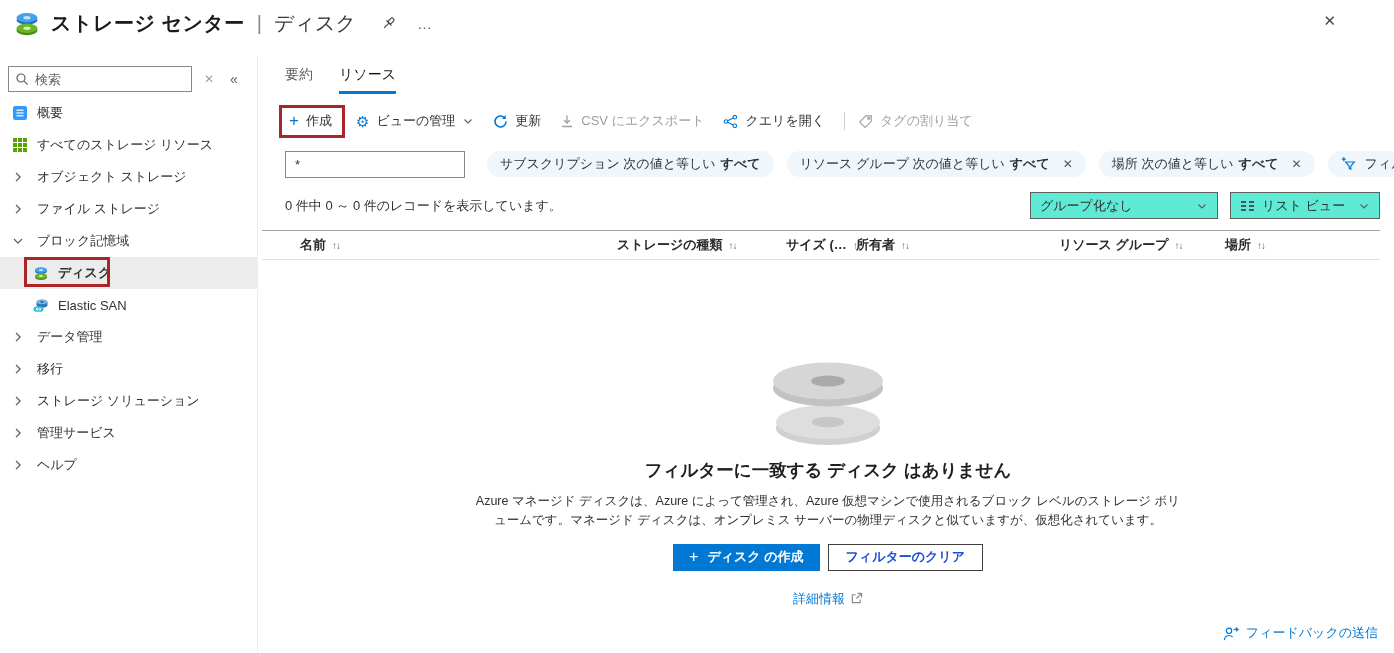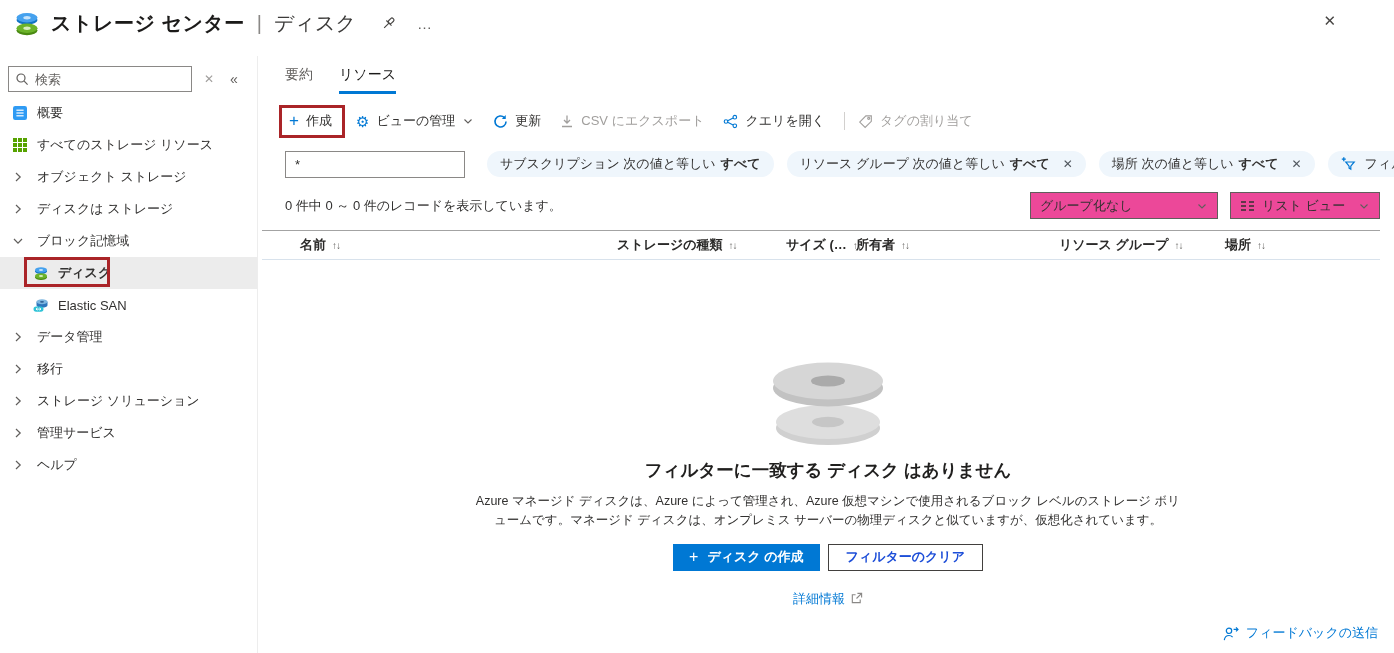--- a/index.html
+++ b/index.html
@@ -52,21 +52,21 @@
 
   .filterbar{position:absolute;top:94px;left:23px;right:0;height:28px;display:flex;align-items:center;}
   .filter-input{width:180px;height:27px;border:1px solid #8a8886;padding:0 9px;font-size:13px;font-family:inherit;outline:none;color:var(--text);margin-right:22px;}
   .pill{display:flex;align-items:center;height:26px;background:var(--pill);border-radius:13px;padding:0 13px;font-size:13px;gap:5px;margin-right:13px;cursor:pointer;white-space:nowrap;}
   .pill b{font-weight:700;}
   .pill .x{margin-left:8px;color:#50575e;font-size:12px;cursor:pointer;}
   .pill .f-ico{display:inline-flex;margin-right:3px;}
 
   .countbar{position:absolute;top:136px;left:0;right:0;height:28px;}
   .count-text{position:absolute;left:23px;top:5px;font-size:13px;color:#323130;}
-  .dropdown{position:absolute;top:0;height:27px;border:1px solid #605e5c;background:#ec4899;display:flex;align-items:center;padding:0 9px;font-size:13px;cursor:pointer;gap:7px;}
+  .dropdown{position:absolute;top:0;height:27px;border:1px solid #605e5c;background:#5eead4;display:flex;align-items:center;padding:0 9px;font-size:13px;cursor:pointer;gap:7px;}
   .dd-group{right:176px;width:188px;}
   .dd-view{right:14px;width:150px;}
   .dd-label{flex:1;white-space:nowrap;overflow:hidden;}
   .dd-chev{display:inline-flex;}
 
   .tablehead{position:absolute;top:174px;left:0;right:14px;height:30px;border-top:1px solid #a3a3a3;border-bottom:1px solid #d8e2ec;}
   .th{position:absolute;top:0;height:100%;display:flex;align-items:center;gap:6px;font-size:13px;font-weight:700;color:#2b2a29;cursor:pointer;white-space:nowrap;}
   .sort{font-size:10px;color:#605e5c;font-weight:400;letter-spacing:-1px;}
 
   .empty{position:absolute;top:300px;left:0;right:0;text-align:center;}
@@ -161,21 +161,21 @@
           </svg>
         </span>
       <span>オブジェクト ストレージ</span>
     </div>
     <div class="nav-row">
       <span class="chev">
           <svg width="12" height="12" viewBox="0 0 12 12">
             <path d="M4 2l4.2 4L4 10" fill="none" stroke="#605e5c" stroke-width="1.2"></path>
           </svg>
         </span>
-      <span>ディスクは ストレージ</span>
+      <span>ファイル ストレージ</span>
     </div>
     <div class="nav-row">
       <span class="chev">
           <svg width="12" height="12" viewBox="0 0 12 12">
             <path d="M2 4l4 4.2L10 4" fill="none" stroke="#605e5c" stroke-width="1.2"></path>
           </svg>
         </span>
       <span>ブロック記憶域</span>
     </div>
     <div class="nav-row indent selected">

